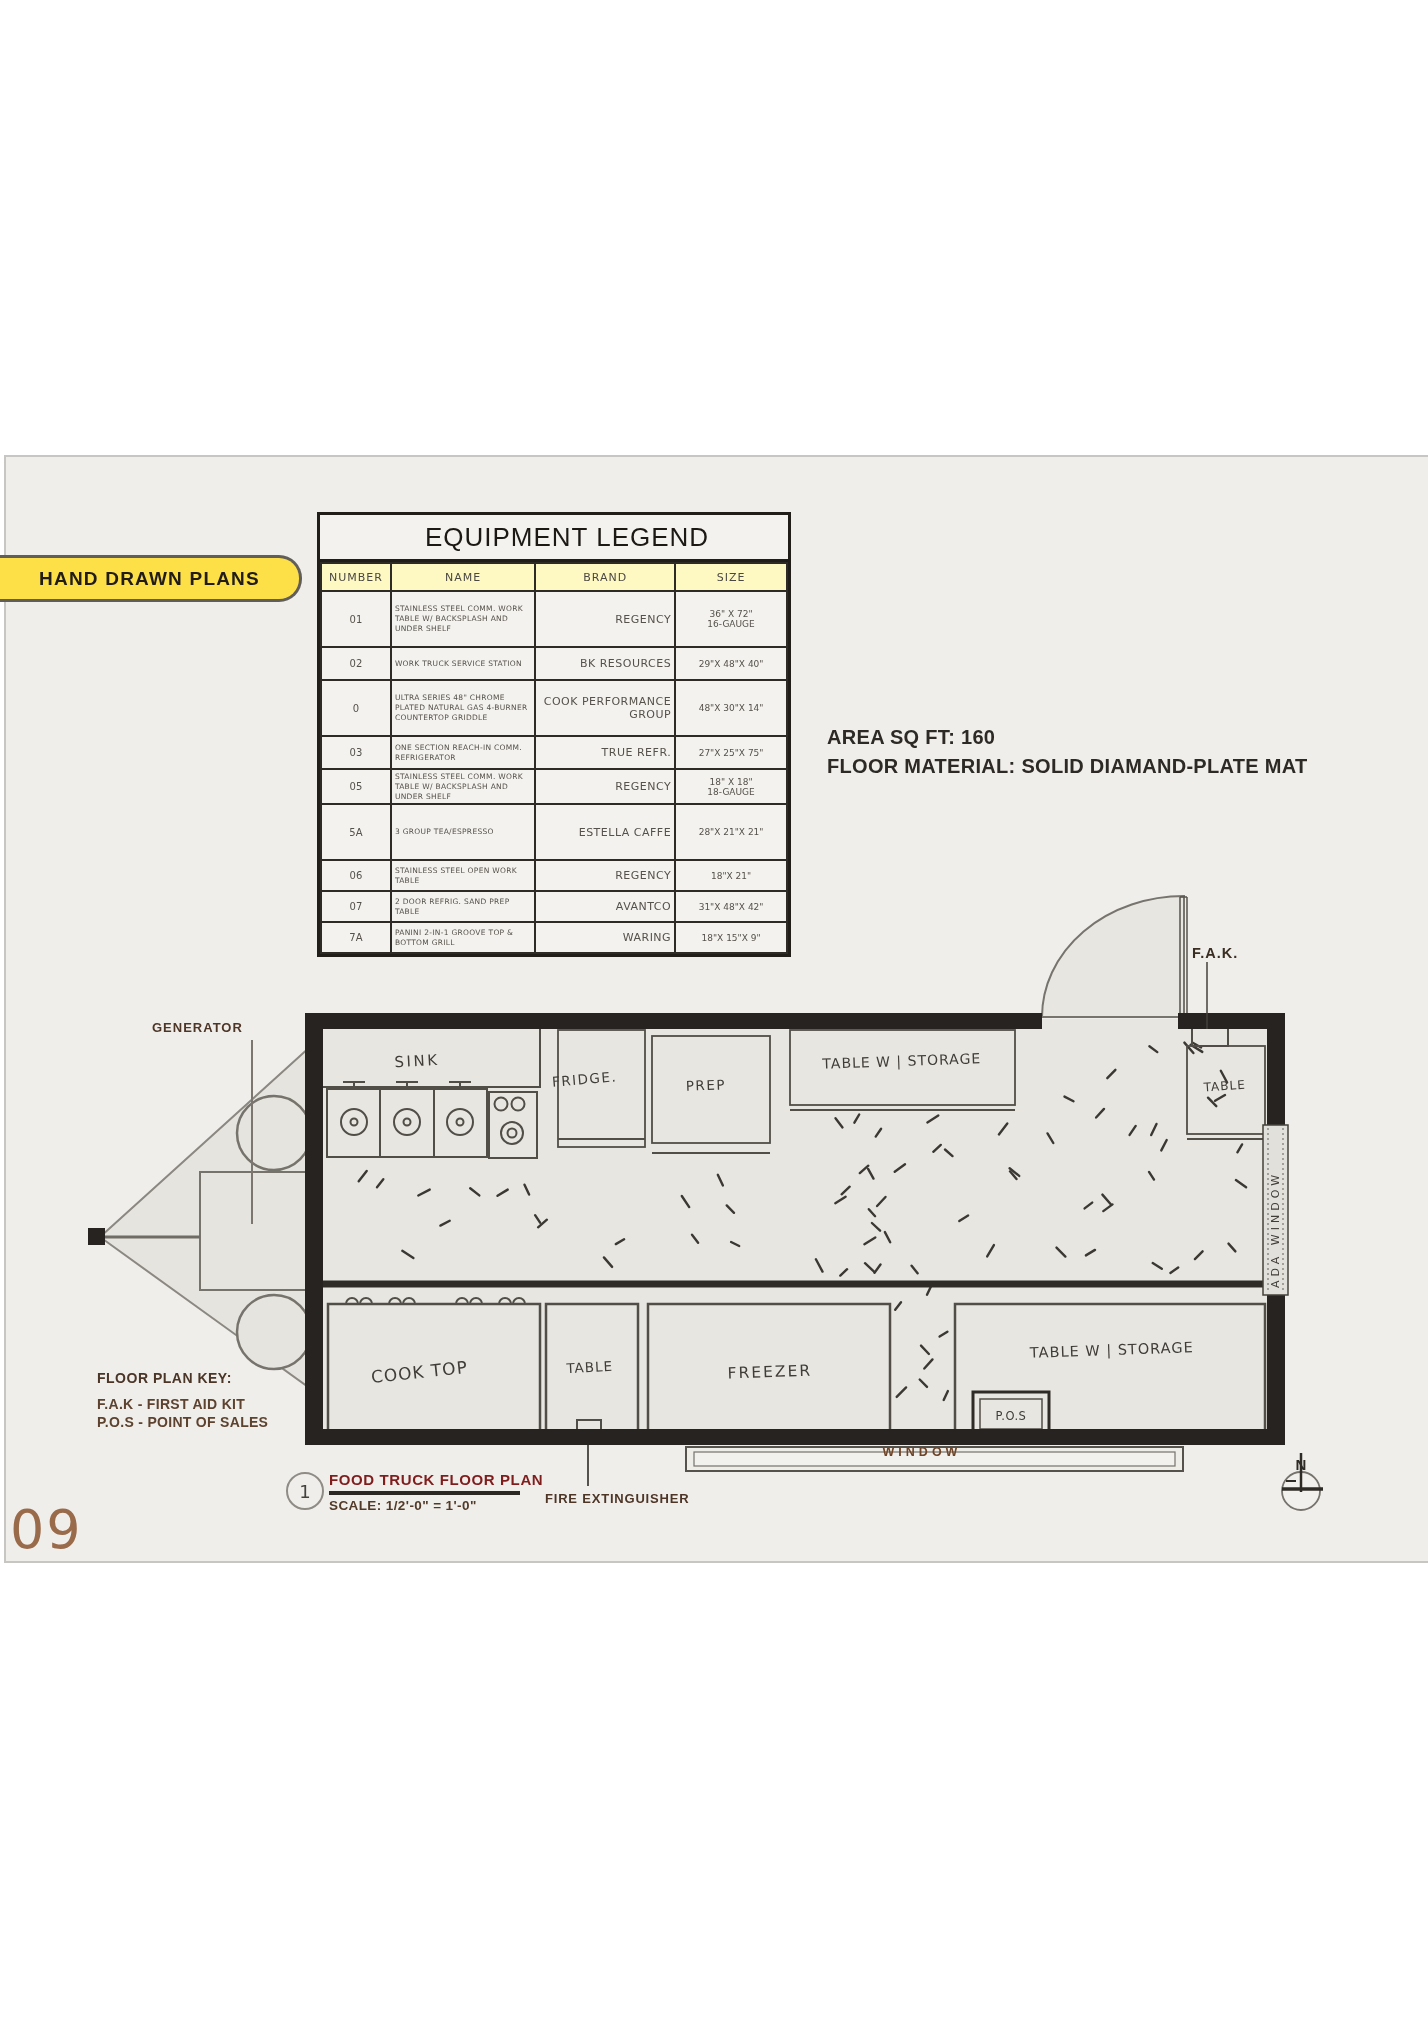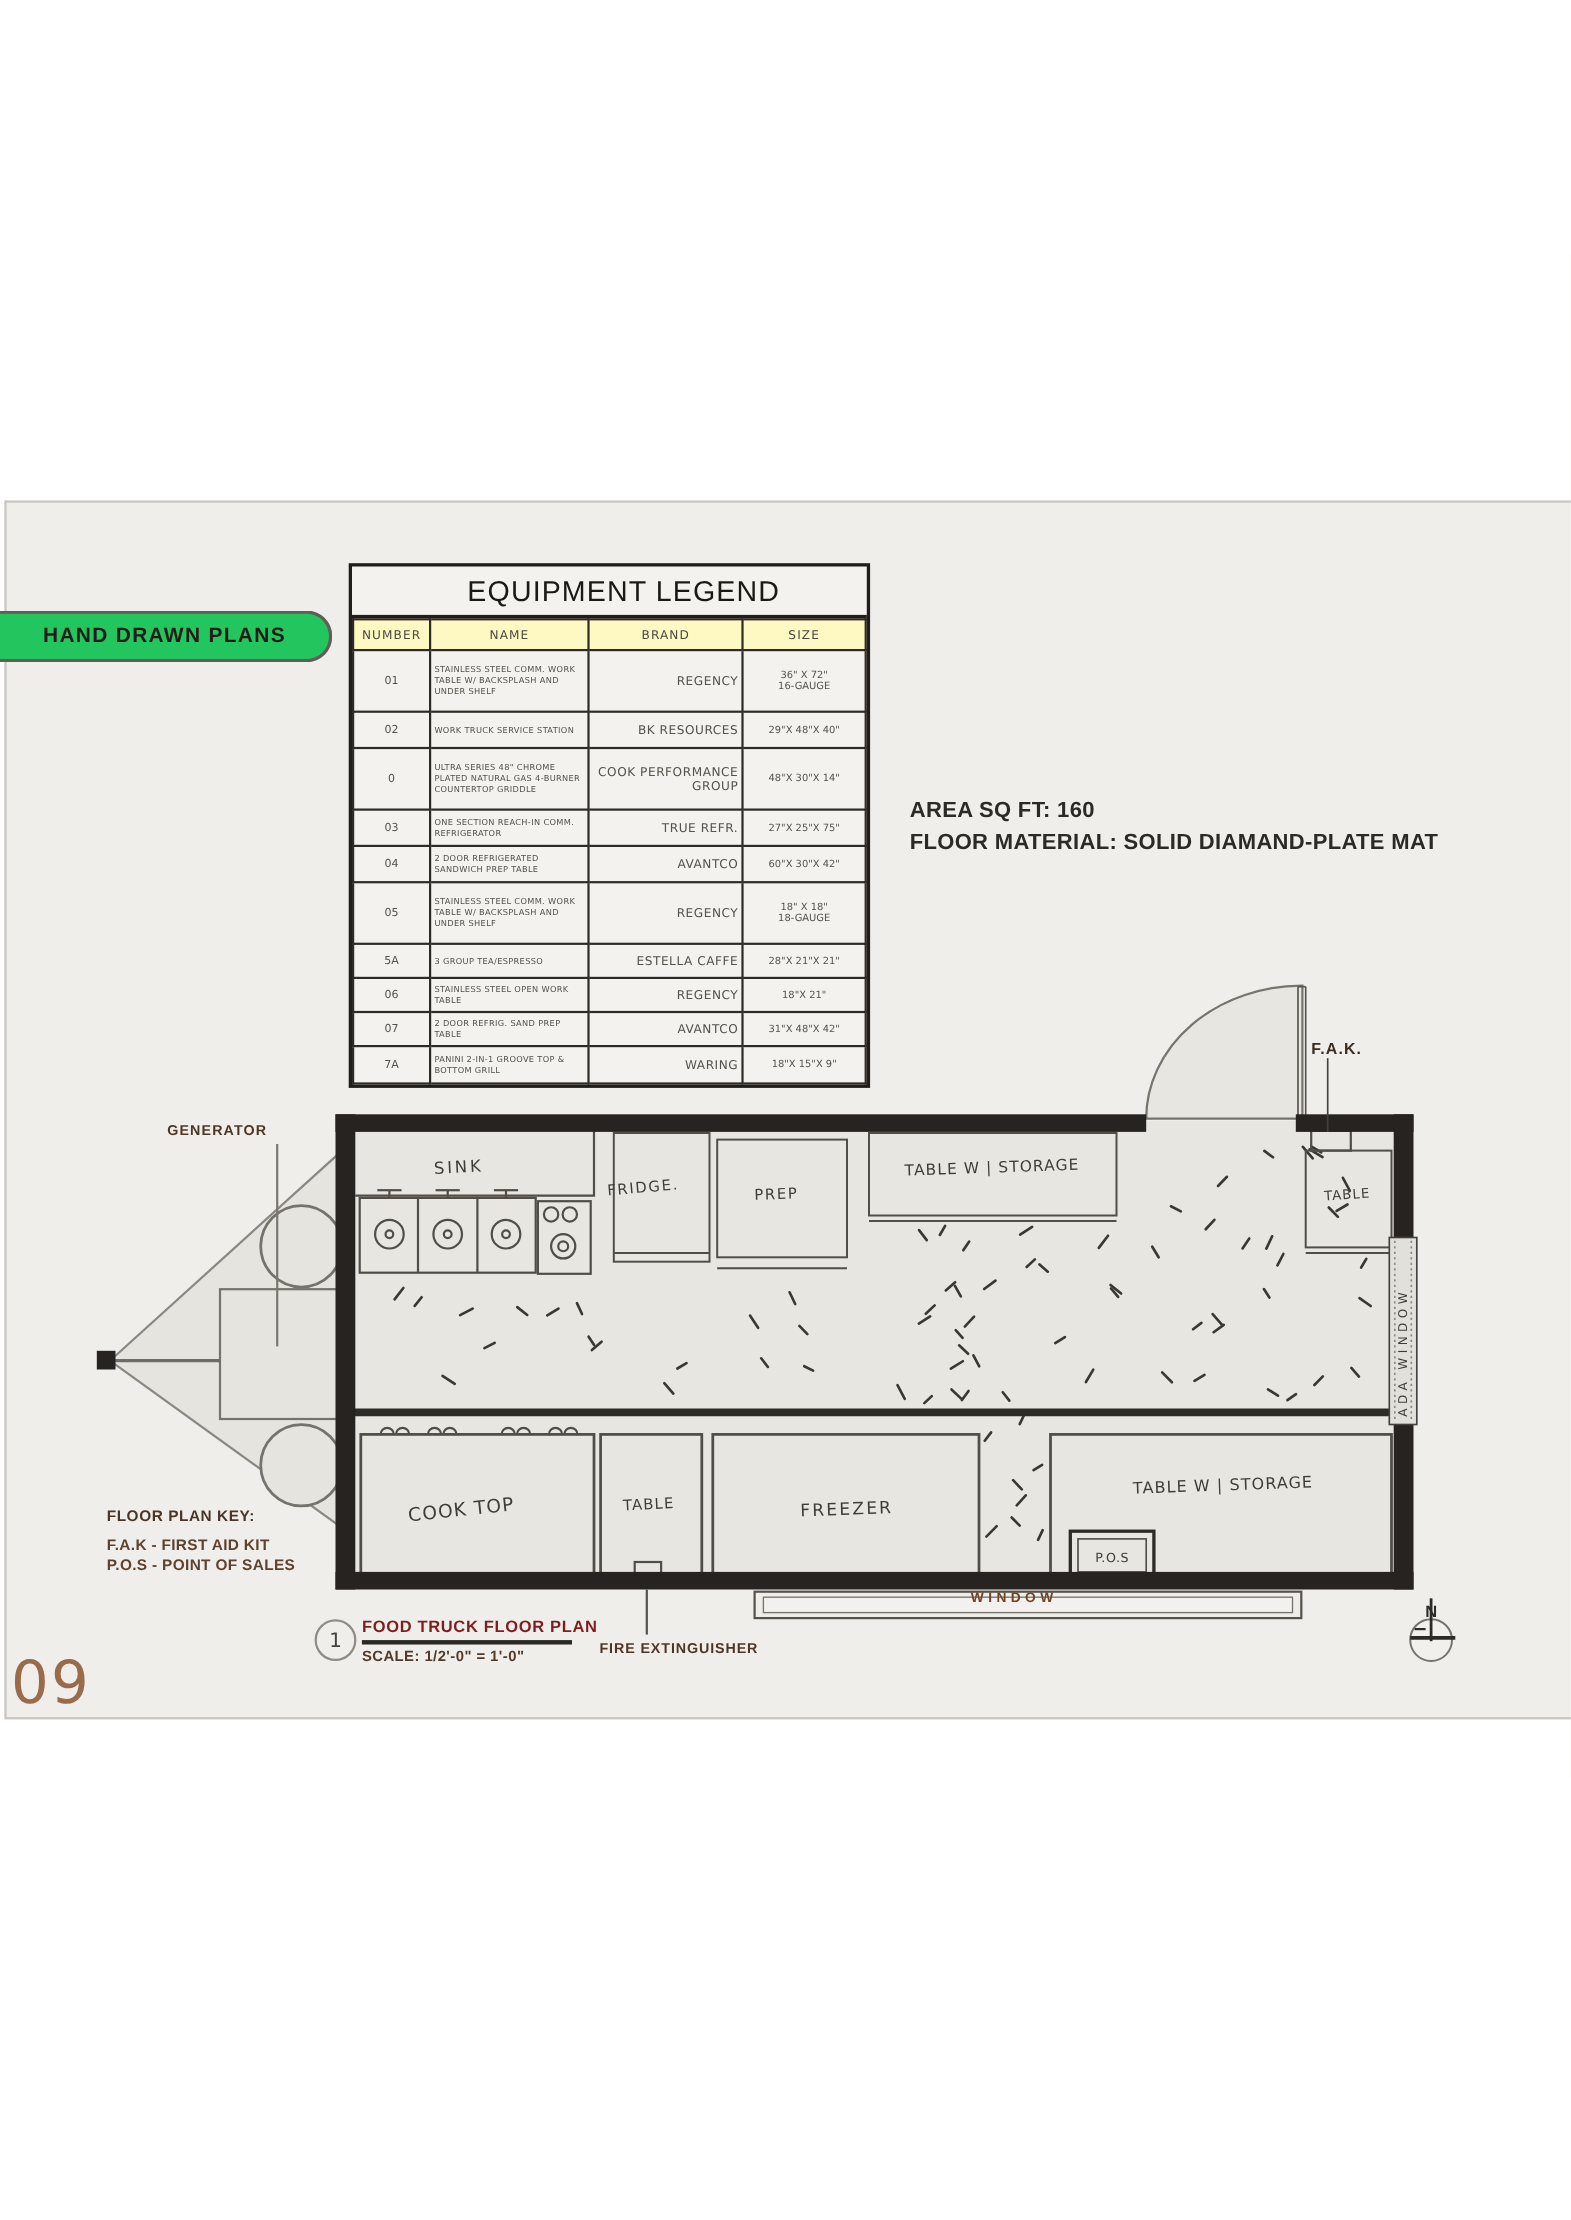--- a/index.html
+++ b/index.html
@@ -5,21 +5,21 @@
   html,body{margin:0;padding:0;}
   body{width:1428px;height:2018px;position:relative;background:#ffffff;overflow:hidden;
        font-family:"Liberation Sans",sans-serif;}
   .abs{position:absolute;}
 
   
   .panel{left:4px;top:455px;width:1428px;height:1108px;background:#f0eeeb;
          border:2px solid #c8c6c2;box-sizing:border-box;}
 
   
-  .tab{left:0;top:555px;width:302px;height:47px;background:#22c55e;
+  .tab{left:0;top:555px;width:302px;height:47px;background:#fde047;
        border:3px solid #615d58;border-left:none;border-radius:0 23px 23px 0;
        box-sizing:border-box;display:flex;align-items:center;justify-content:center;
        font-size:19px;font-weight:bold;letter-spacing:1.2px;color:#211c17;z-index:5;}
 
   
   .legend{left:317px;top:512px;width:474px;background:#f4f2ee;
           border:3px solid #211e1a;box-sizing:border-box;z-index:4;}
   .legend-title{height:44px;border-bottom:3px solid #211e1a;display:flex;align-items:center;
           justify-content:center;font-size:26px;letter-spacing:1px;color:#1c1915;padding-left:26px;}
   .legend table{width:100%;border-collapse:collapse;table-layout:fixed;}
@@ -110,26 +110,20 @@
           <td>0</td>
           <td>ULTRA SERIES 48" CHROME PLATED NATURAL GAS 4-BURNER COUNTERTOP GRIDDLE</td>
           <td>COOK PERFORMANCE GROUP</td>
           <td>48"X 30"X 14"</td>
         </tr>
         <tr>
           <td>03</td>
           <td>ONE SECTION REACH-IN COMM. REFRIGERATOR</td>
           <td>TRUE REFR.</td>
           <td>27"X 25"X 75"</td>
-        </tr>
-        <tr>
-          <td>04</td>
-          <td>2 DOOR REFRIGERATED SANDWICH PREP TABLE</td>
-          <td>AVANTCO</td>
-          <td>60"X 30"X 42"</td>
         </tr>
         <tr>
           <td>05</td>
           <td>STAINLESS STEEL COMM. WORK TABLE W/ BACKSPLASH AND UNDER SHELF</td>
           <td>REGENCY</td>
           <td>18" X 18"
 18-GAUGE</td>
         </tr>
         <tr>
           <td>5A</td>

